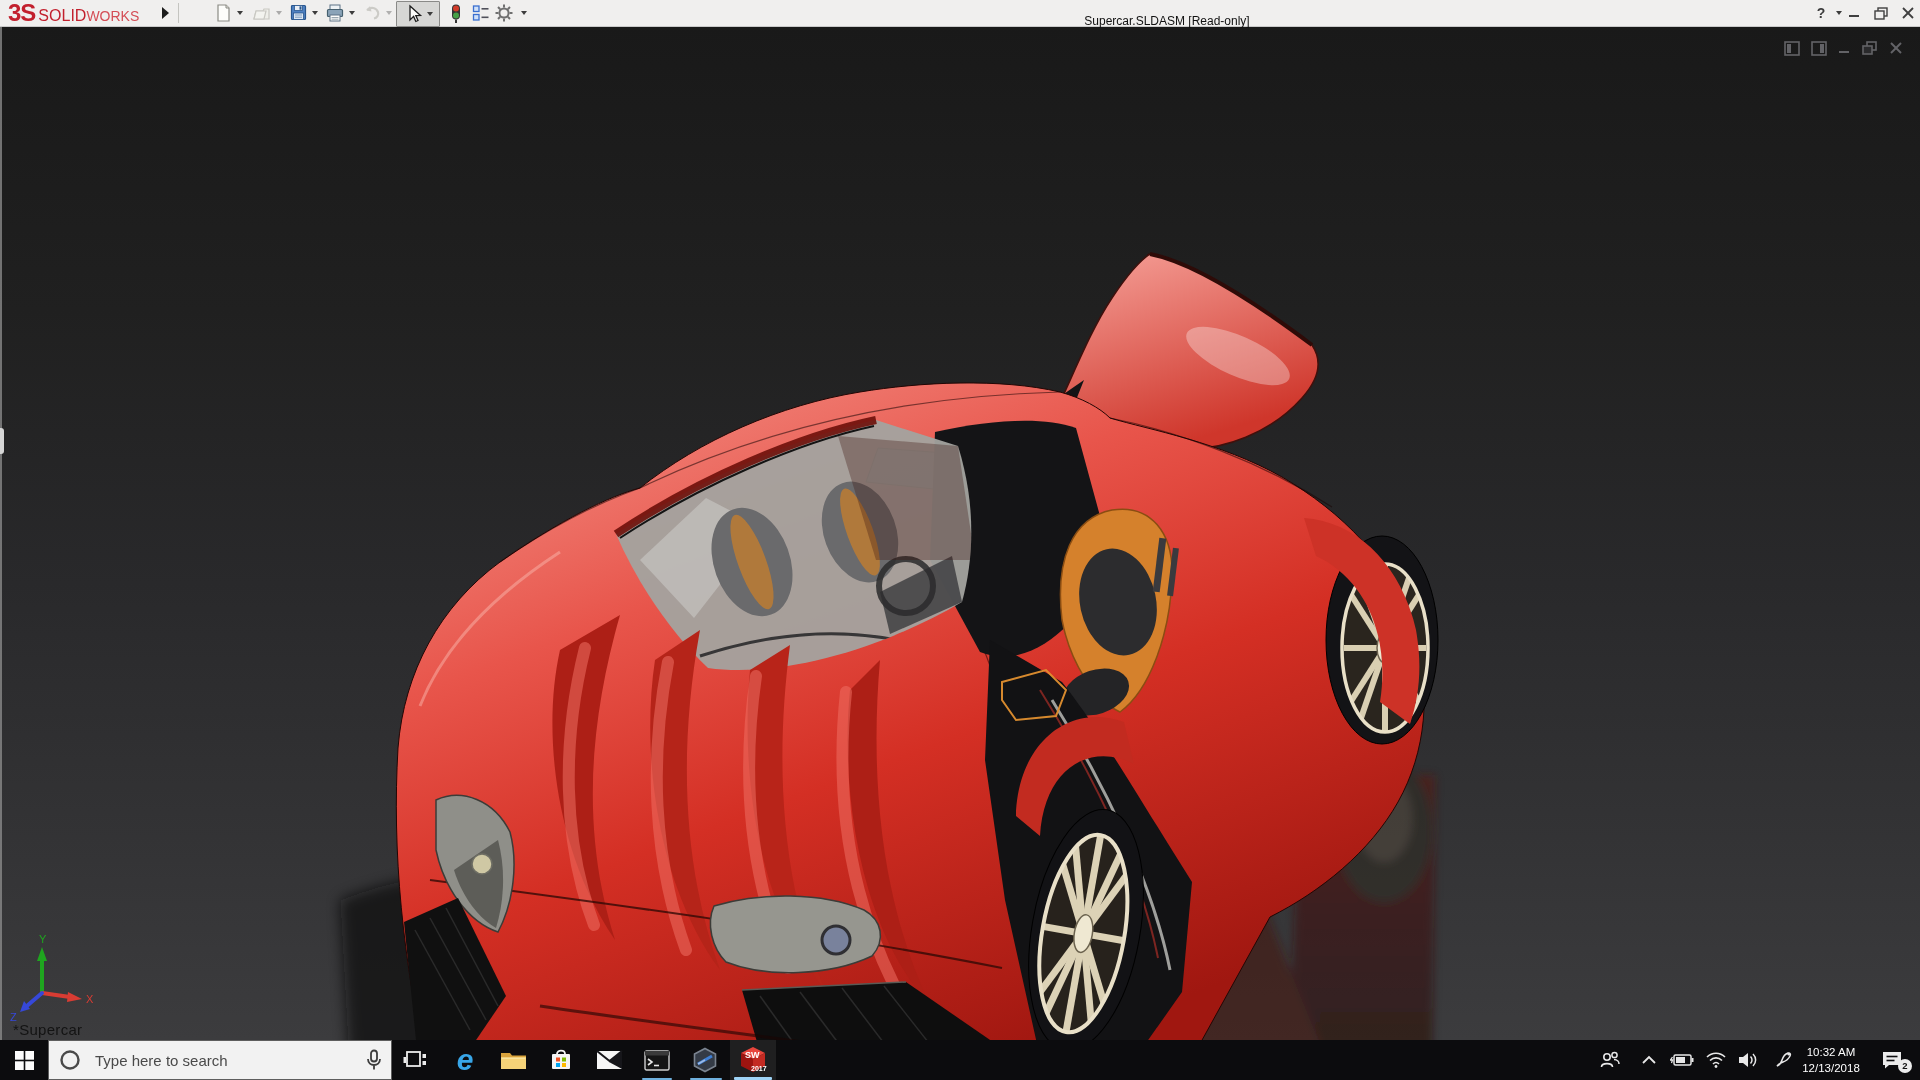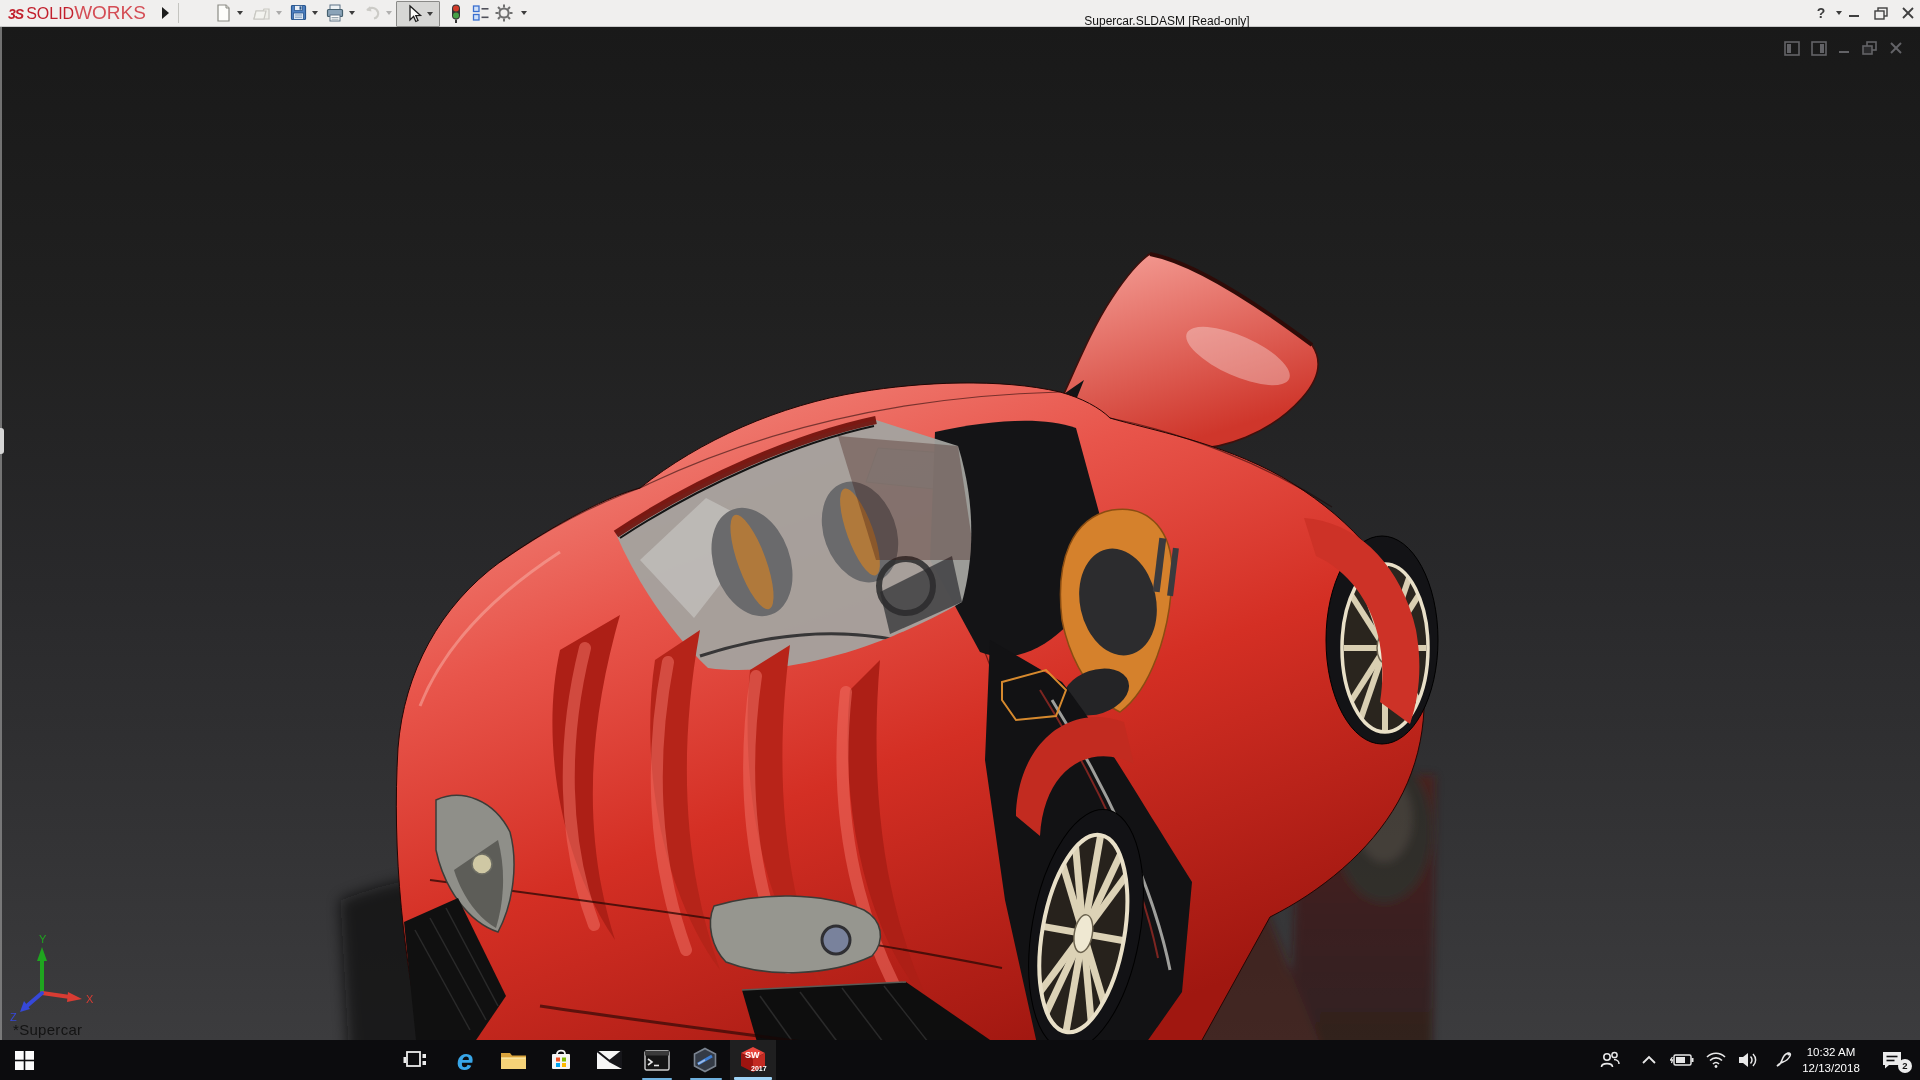--- a/index.html
+++ b/index.html
@@ -1,23 +1,23 @@
 <!DOCTYPE html>
 <html><head>
 <meta charset="utf-8">
 <style>
   html,body{margin:0;padding:0;width:1920px;height:1080px;overflow:hidden;
     font-family:"Liberation Sans","DejaVu Sans",sans-serif;background:#000;}
   
   #titlebar{position:absolute;top:0;left:0;width:1920px;height:26px;background:#f0efee;
     border-bottom:1px solid #c9c9c9;z-index:50;}
   #brand{position:absolute;left:8px;top:0;height:26px;line-height:26px;white-space:nowrap;}
-  #brand .glyph{font-style:italic;font-weight:bold;font-size:14px;color:#c2202d;letter-spacing:-1px;}
+  #brand .glyph{font-weight:bold;font-size:24px;color:#c2202d;letter-spacing:-1px;}
   #brand .solid{font-weight:normal;font-size:16px;color:#c2202d;margin-left:3px;}
-  #brand .works{font-weight:normal;font-size:19px;color:#d44d55;}
+  #brand .works{font-weight:normal;font-size:14px;color:#d44d55;}
   .flyout{position:absolute;left:162px;top:7px;width:0;height:0;border-left:7px solid #1c1c1c;
     border-top:6px solid transparent;border-bottom:6px solid transparent;}
   .tb-sep{position:absolute;left:178px;top:3px;width:1px;height:20px;background:#c4c4c0;}
   .tbtn{position:absolute;top:1px;height:24px;display:flex;align-items:center;}
   .tbtn svg{display:block;}
   .dd{width:0;height:0;border-top:4px solid #3c3c3c;border-left:3.5px solid transparent;
     border-right:3.5px solid transparent;margin-left:4px;}
   .pressed{background:#d7d7d5;border:1px solid #8a8a88;border-radius:1px;}
   #win-title{position:absolute;left:1167px;top:8px;transform:translateX(-50%);line-height:26px;
     font-size:12px;color:#111;white-space:nowrap;}
@@ -426,20 +426,31 @@
 <div id="taskbar">
   <div id="start">
     <svg width="19" height="19" viewBox="0 0 19 19">
       <rect x="0" y="0" width="8.7" height="8.7" fill="#fbfbfb"></rect>
       <rect x="10.3" y="0" width="8.7" height="8.7" fill="#fbfbfb"></rect>
       <rect x="0" y="10.3" width="8.7" height="8.7" fill="#fbfbfb"></rect>
       <rect x="10.3" y="10.3" width="8.7" height="8.7" fill="#fbfbfb"></rect>
     </svg>
   </div>
 
+  <div id="searchbox">
+    <svg width="22" height="22" viewBox="0 0 22 22" style="margin:0 12px 0 10px">
+      <circle cx="11" cy="11" r="8.5" fill="none" stroke="#4a4a4a" stroke-width="2.4"></circle>
+    </svg>
+    <input type="text" placeholder="Type here to search" style="">
+    <svg width="18" height="22" viewBox="0 0 18 22" style="margin-left:28px">
+      <rect x="6" y="1.5" width="6" height="11" rx="3" fill="none" stroke="#3c3c3c" stroke-width="1.8"></rect>
+      <path d="M3 10 C3 18 15 18 15 10" fill="none" stroke="#3c3c3c" stroke-width="1.8"></path>
+      <line x1="9" y1="16.5" x2="9" y2="20.5" stroke="#3c3c3c" stroke-width="1.8"></line>
+    </svg>
+  </div>
 
   <div class="tb-app" style="left:392px">
     <svg width="24" height="22" viewBox="0 0 24 22">
       <rect x="4" y="3" width="13" height="14" fill="none" stroke="#ececec" stroke-width="1.8"></rect>
       <rect x="19.5" y="5" width="3.5" height="4" fill="#ececec"></rect>
       <rect x="19.5" y="12" width="3.5" height="4" fill="#ececec"></rect>
       <rect x="0.5" y="8" width="2.5" height="6" fill="#ececec"></rect>
     </svg>
   </div>
 

